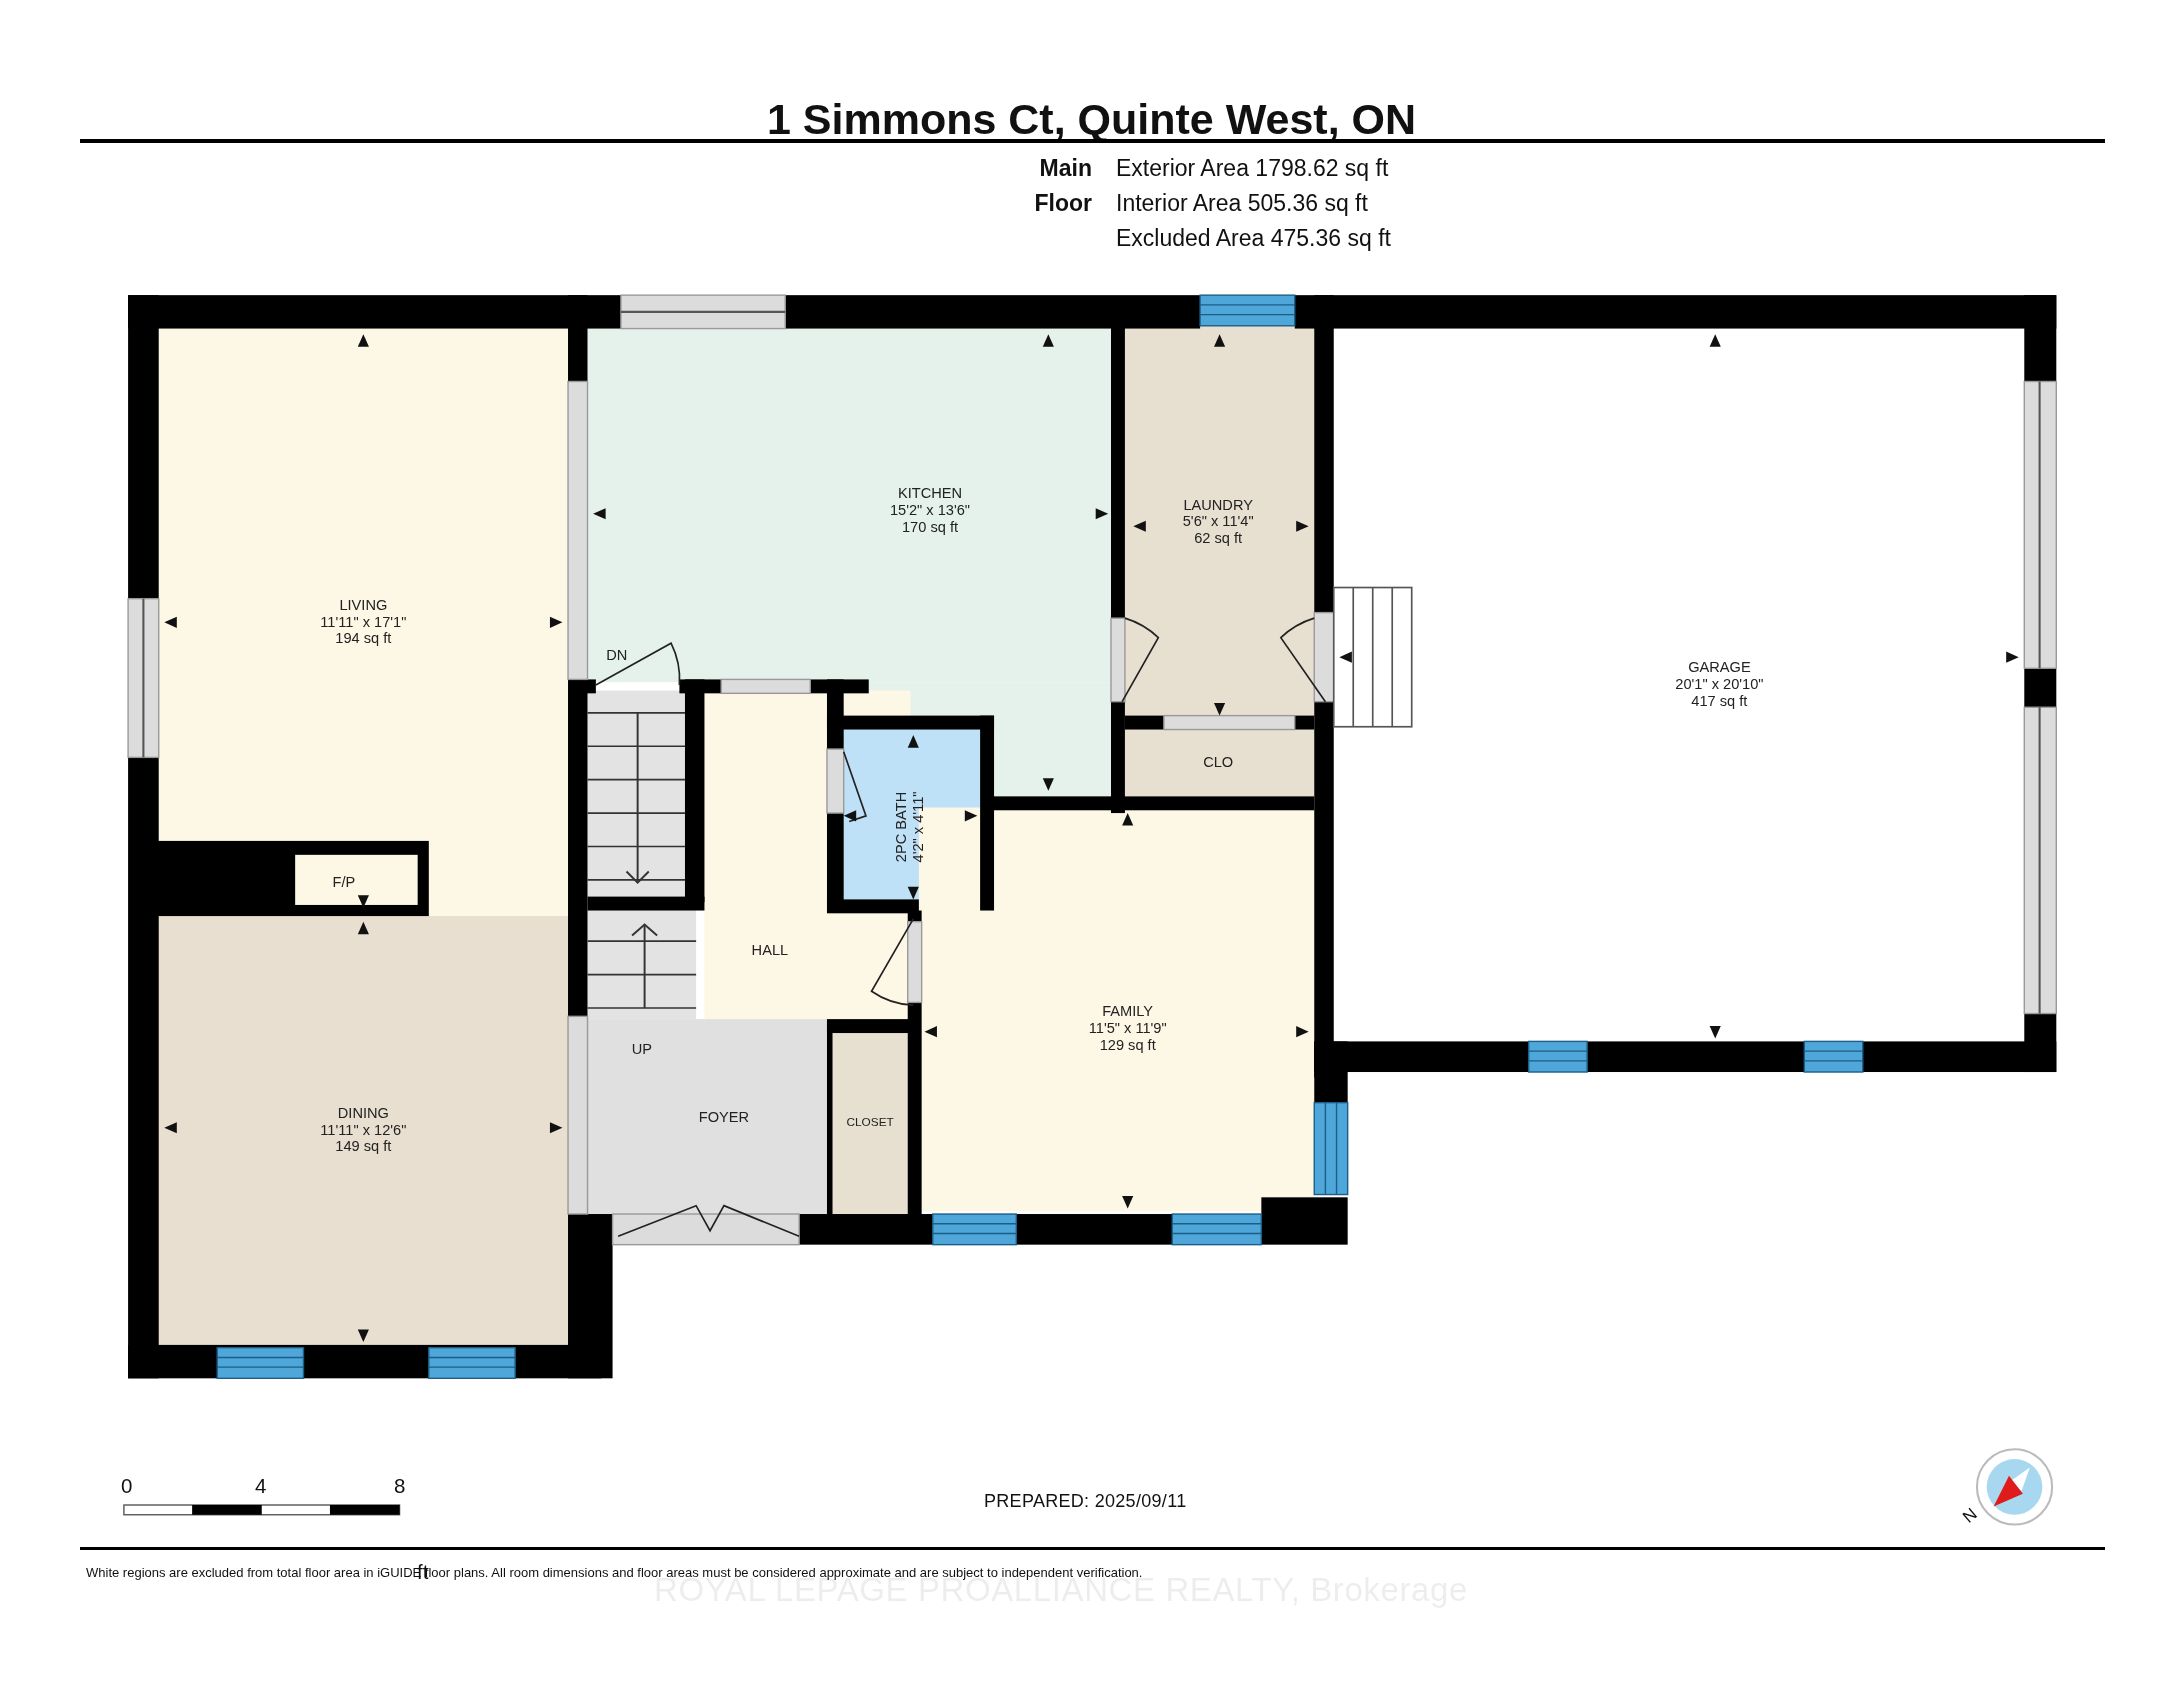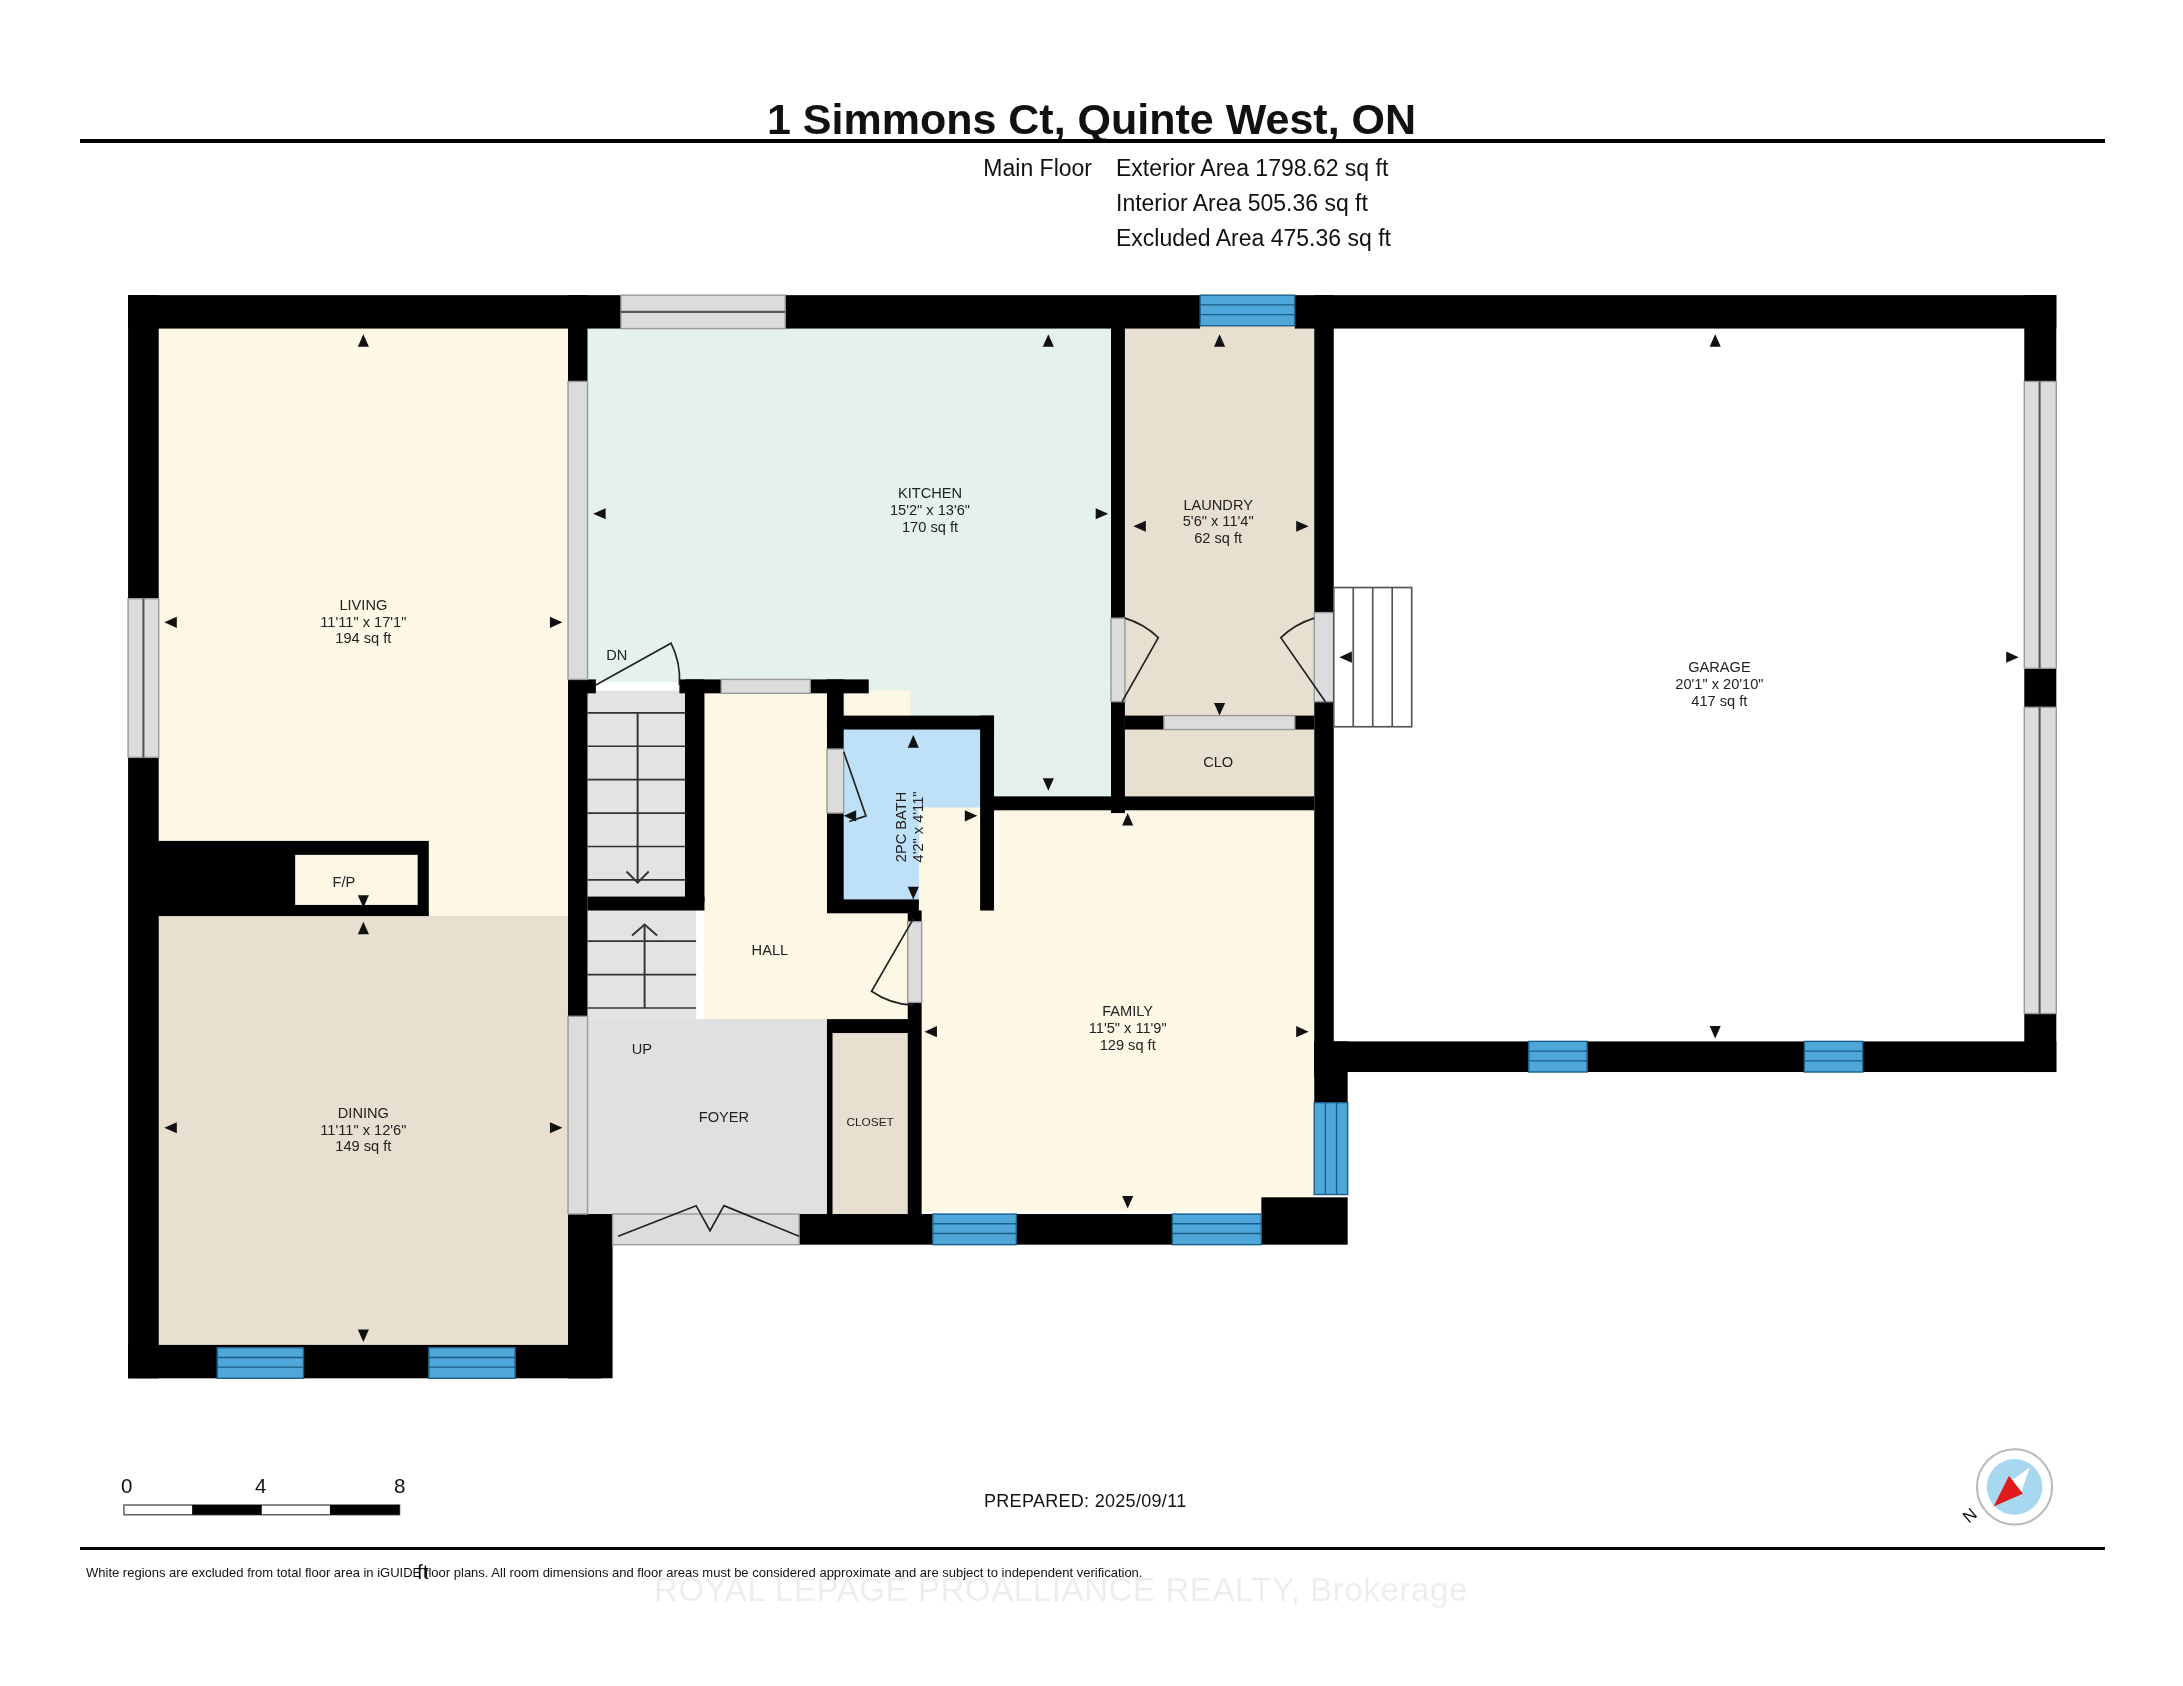--- a/index.html
+++ b/index.html
@@ -1,20 +1,20 @@
 <!DOCTYPE html>
 <html style="font-size:9px"><head>
 <meta charset="utf-8">
 <style>
   html, body { margin: 0; padding: 0; background: #ffffff; }
   body { width: 2183px; height: 1686px; position: relative; overflow: hidden; font-family: "Liberation Sans", sans-serif; color: #111; }
   .title { position: absolute; left: 0; width: 2183px; top: 73px; text-align: center; font-size: 43px; font-weight: bold; letter-spacing: 0px; margin-top: 22px; }
   .rule { position: absolute; left: 80px; width: 2025px; height: 4px; background: #000; }
   .areas { position: absolute; top: 151px; left: 978px; font-size: 23px; line-height: 35px; }
-  .areas .floor { position: absolute; left: 0; top: 0; width: 114px; text-align: right; font-weight: normal; }
+  .areas .floor { position: absolute; left: 0; top: 0; width: 114px; text-align: right; font-weight: bold; }
   .areas .lines { position: absolute; left: 138px; top: 0; white-space: nowrap; }
   .plan { position: absolute; left: 0; top: 0; width: 2183px; height: 1686px; }
   .rt { font-family: "Liberation Sans", sans-serif; fill: #222; text-anchor: middle; }
   .scale-lbl { position: absolute; font-size: 20.5px; top: 1474px; }
   .prepared { position: absolute; top: 1491px; left: 984px; font-size: 18px; letter-spacing: 0.3px; }
   .watermark { position: absolute; top: 1539px; left: 654px; font-size: 33px; color: rgba(0,0,0,0.07); letter-spacing: 0.6px; white-space: nowrap; margin-top: 32px; }
   .footer { position: absolute; top: 1565px; left: 86px; font-size: 13px; white-space: nowrap; }
 </style>
 </head>
 <body>

